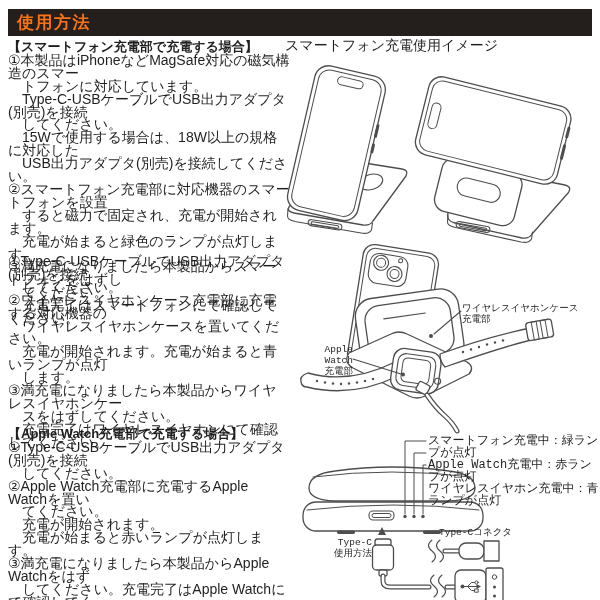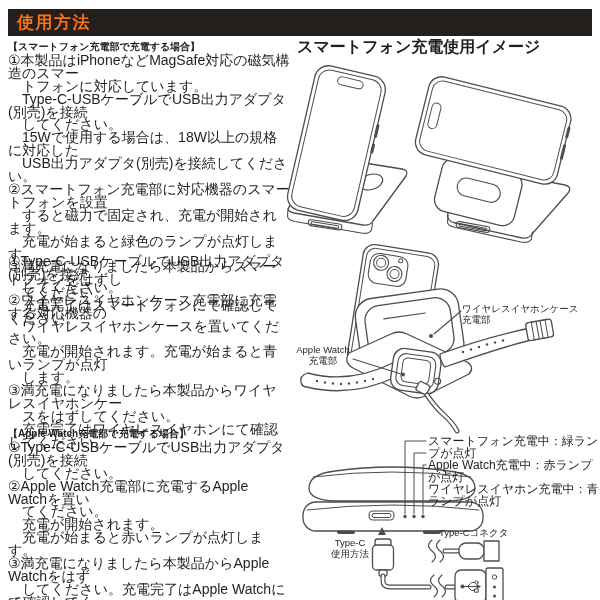--- a/index.html
+++ b/index.html
@@ -12,27 +12,27 @@
   #header{
     position:absolute;left:8px;top:9px;width:584px;height:27px;
     background:#241f1c;display:flex;align-items:center;
   }
   #header .title{
     color:#f97316;font-size:17px;font-weight:bold;
     padding-left:9px;letter-spacing:1.5px;
   }
   
   .section{position:absolute;left:8px;width:282px;}
-  .sec-heading{font-size:10px;font-weight:bold;line-height:12.9px;white-space:pre;}
+  .sec-heading{font-size:13px;font-weight:bold;line-height:12.9px;white-space:pre;}
   .sec-body{font-size:14px;line-height:12.9px;white-space:pre-line;}
   
-  .lbl{position:absolute;font-size:9.5px;line-height:11px;white-space:pre-line;color:#1f1f1f;}
+  .lbl{position:absolute;font-size:9.5px;line-height:11px;white-space:pre-line;color:#1f1f1f;font-family:Liberation Mono, monospace;}
   .lbl.small{font-size:12px;line-height:12px;}
-  .lbl.right{text-align:center;}
-  .caption{position:absolute;font-size:16px;font-weight:bold;color:#1f1f1f;margin-left:12px;}
+  .lbl.right{text-align:right;}
+  .caption{position:absolute;font-size:14px;font-weight:normal;color:#1f1f1f;}
   
   svg{position:absolute;overflow:visible;}
   .ln{fill:#ffffff;stroke:#4d4d4d;stroke-width:1.3;stroke-linejoin:round;}
   .lnn{fill:none;stroke:#4d4d4d;stroke-width:1.1;stroke-linejoin:round;stroke-linecap:round;}
   .fl{fill:#4d4d4d;stroke:none;}
   .cable-o{fill:none;stroke:#4d4d4d;stroke-width:5;stroke-linecap:round;}
   .cable-i{fill:none;stroke:#ffffff;stroke-width:2.6;stroke-linecap:round;}
   .thin{stroke-width:1;}
 </style>
 </head>

